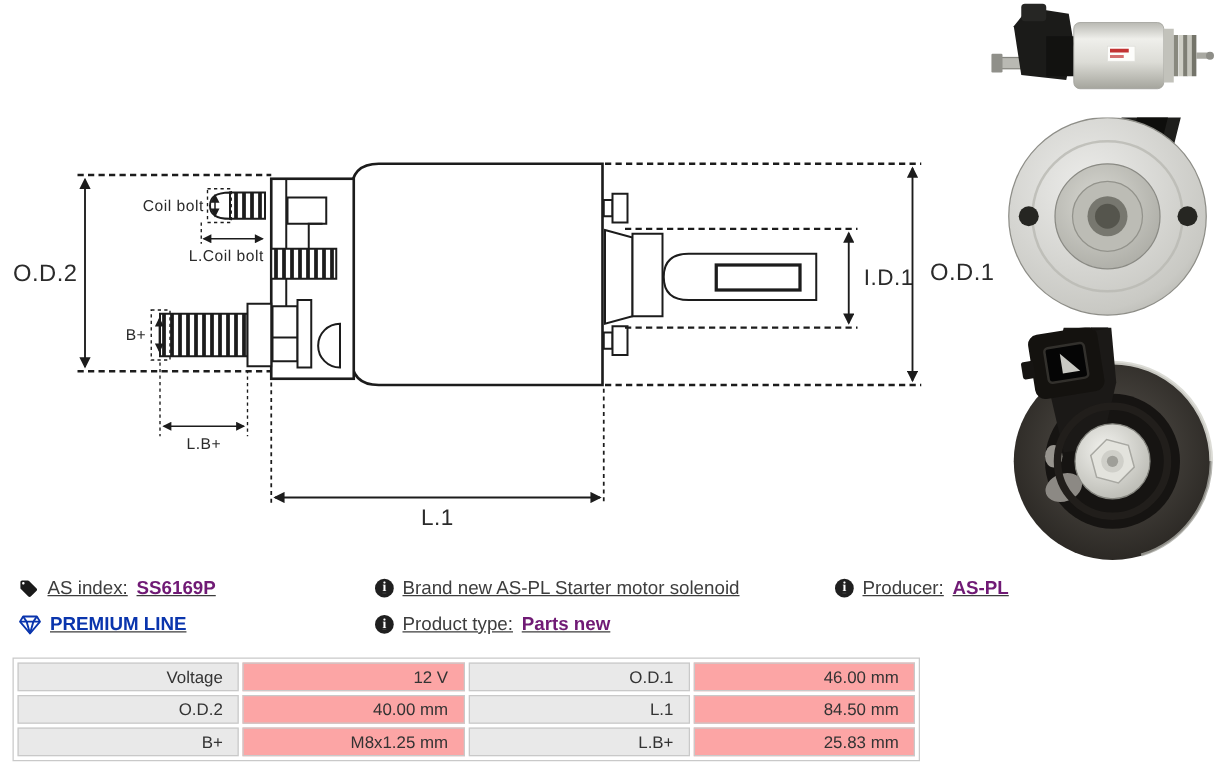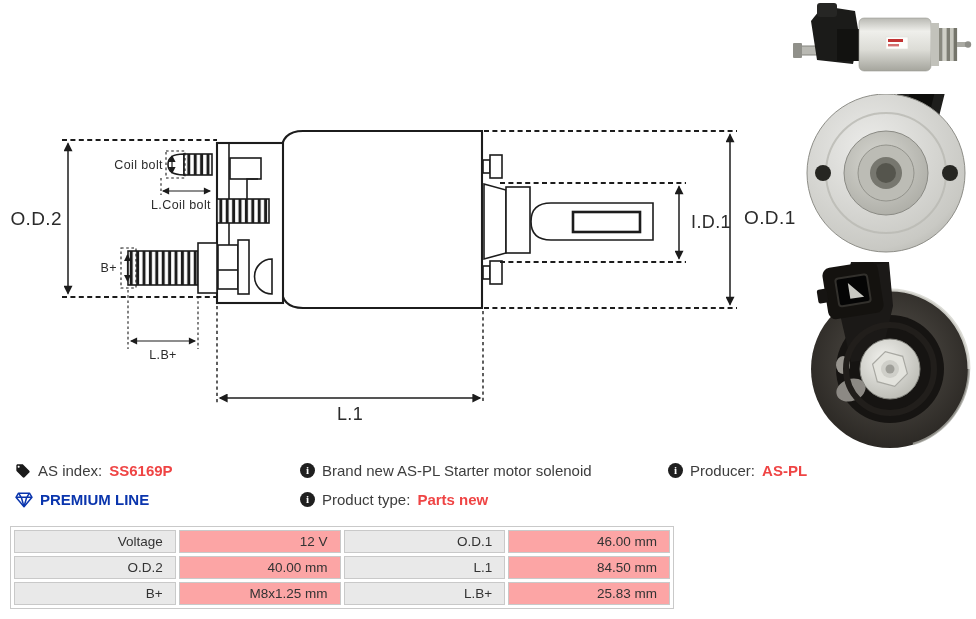--- a/index.html
+++ b/index.html
@@ -18,33 +18,33 @@
   .drawing .dot{stroke:#1c1c1c;stroke-width:1.1;stroke-dasharray:2.6 2.6;fill:none;}
   .drawing .dot2{stroke:#1c1c1c;stroke-width:1.4;stroke-dasharray:3.2 3;fill:none;}
   .drawing text{fill:#2b2b2b;letter-spacing:.4px;}
   .tL{font-size:19px;} .tM{font-size:18px;} .tS{font-size:12.5px;letter-spacing:.2px;}
 
   
   .photos{position:absolute;left:793px;top:2px;width:183px;}
   .photos svg{display:block;}
 
   
-  .info-col{position:absolute;top:456px;}
+  .info-col{position:absolute;top:456px;text-decoration:underline;}
   .col1{left:15px;} .col2{left:300px;} .col3{left:668px;}
   .info-line{display:flex;align-items:center;gap:7px;height:29px;font-size:15px;color:#3d3d3d;white-space:nowrap;}
-  .info-line b{color:#ef4444;}
+  .info-line b{color:#701a75;}
   .premium b{color:#0a35ad;}
   .info-icon{display:inline-flex;align-items:center;justify-content:center;flex:0 0 auto;
              width:15px;height:15px;border-radius:50%;background:#1f1f1f;color:#fff;
              font-family:"Liberation Serif",serif;font-weight:bold;font-size:11px;line-height:1;}
   .as-logo{position:absolute;left:712px;top:481px;width:84px;text-align:center;}
   .as-logo .sub{font-size:6.5px;color:#8f8f8f;margin-top:-1px;letter-spacing:.1px;white-space:nowrap;}
 
   
-  .specs{position:absolute;left:10px;top:526px;width:664px;border-collapse:separate;
+  .specs{position:absolute;left:10px;top:526px;width:726px;border-collapse:separate;
          border-spacing:3px;border:1px solid #c9c9c9;table-layout:fixed;}
   .specs th,.specs td{border:1px solid #c9c9c9;height:17px;padding:2px 12px 2px 3px;
          font-size:13.5px;font-weight:normal;color:#333;text-align:right;width:25%;overflow:hidden;}
   .specs th{background:#e9e9e9;}
   .specs td{background:#fca5a5;}
 </style>
 </head>
 <body>
 
 <div class="stage">

